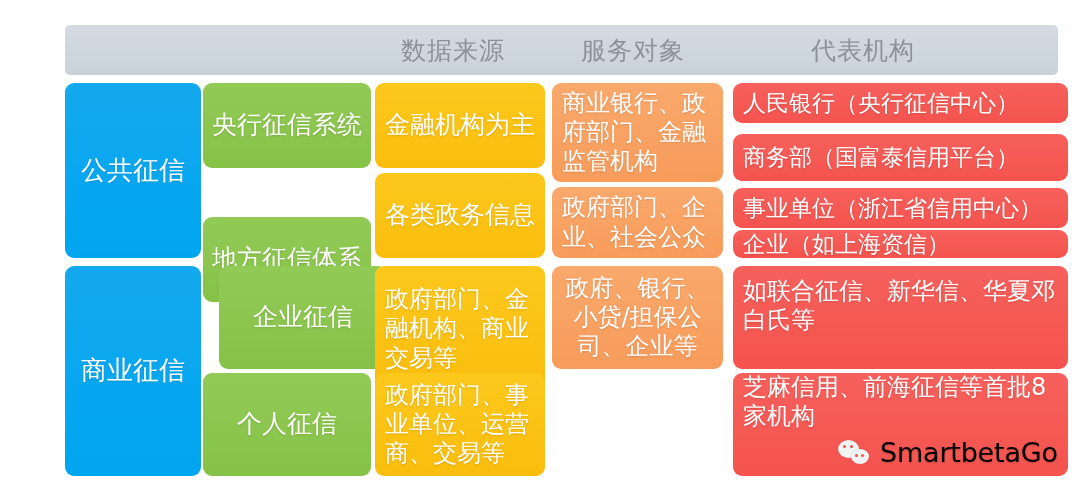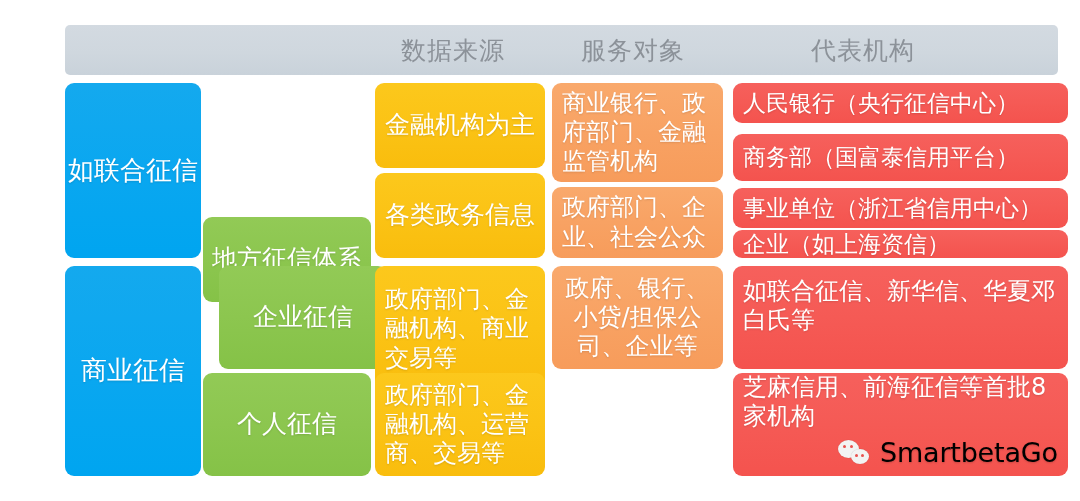--- a/index.html
+++ b/index.html
@@ -93,23 +93,26 @@
 
 <div id="root">
 
   <div class="header-bar">
     <span class="hdr-label hdr-1">数据来源</span>
     <span class="hdr-label hdr-2">服务对象</span>
     <span class="hdr-label hdr-3">代表机构</span>
   </div>
 
   <div class="cell c-blue center fs-26" style="left:65px; top:83px; width:136px; height:175px;">
-    <span class="txt">如联合征信</span>
+    <span class="txt">公共征信</span>
   </div>
 
+  <div class="cell c-green center fs-25" style="left:203px; top:83px; width:168px; height:85px;">
+    <span class="txt">央行征信系统</span>
+  </div>
   <div class="cell c-green center fs-25" style="left:203px; top:173px; width:168px; height:85px;margin-top:44px;">
     <span class="txt">地方征信体系</span>
   </div>
 
   <div class="cell c-yellow center fs-25" style="left:375px; top:83px; width:170px; height:85px;">
     <span class="txt">金融机构为主</span>
   </div>
   <div class="cell c-yellow center fs-25" style="left:375px; top:173px; width:170px; height:85px;">
     <span class="txt">各类政务信息</span>
   </div>
@@ -142,21 +145,21 @@
     <span class="txt">企业征信</span>
   </div>
   <div class="cell c-green center fs-25" style="left:203px; top:373px; width:168px; height:103px;">
     <span class="txt">个人征信</span>
   </div>
 
   <div class="cell c-yellow lead fs-24" style="left:375px; top:266px; width:170px; height:126px;">
     <span class="txt">政府部门、金融机构、商业交易等</span>
   </div>
   <div class="cell c-yellow lead fs-24" style="left:375px; top:373px; width:170px; height:103px;">
-    <span class="txt">政府部门、金融机构、运营商、交易等</span>
+    <span class="txt">政府部门、事业单位、运营商、交易等</span>
   </div>
 
   <div class="cell c-orange lead fs-24" style="left:552px; top:266px; width:171px; height:103px;text-align:center;">
     <span class="txt">政府、银行、小贷/担保公司、企业等</span>
   </div>
 
   <div class="cell c-red lead fs-24" style="left:733px; top:266px; width:335px; height:103px; align-items:flex-start; padding-top:11px;">
     <span class="txt">如联合征信、新华信、华夏邓白氏等</span>
   </div>
   <div class="cell c-red lead fs-24" style="left:733px; top:373px; width:335px; height:103px; align-items:flex-start; ">

